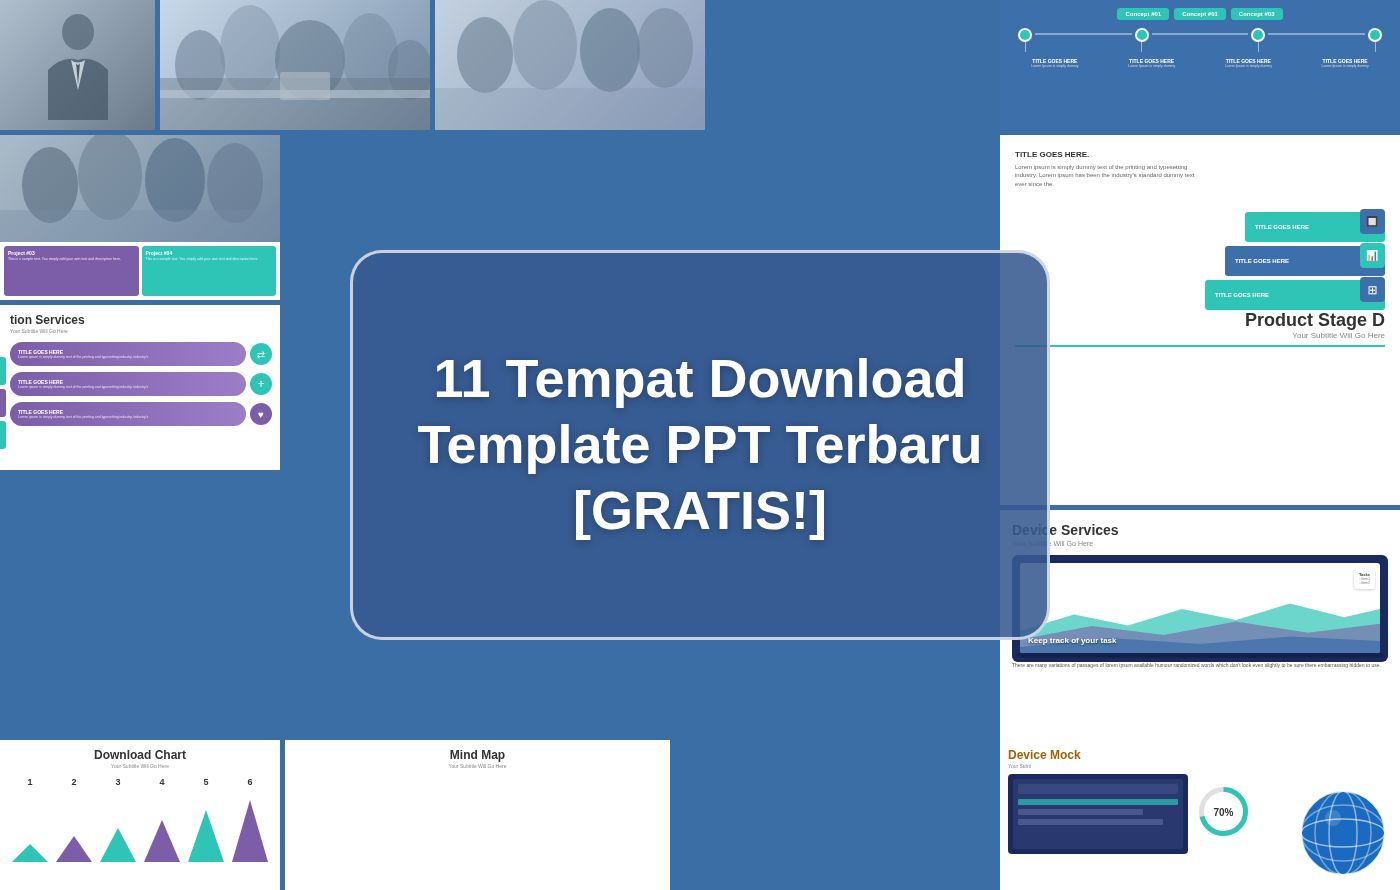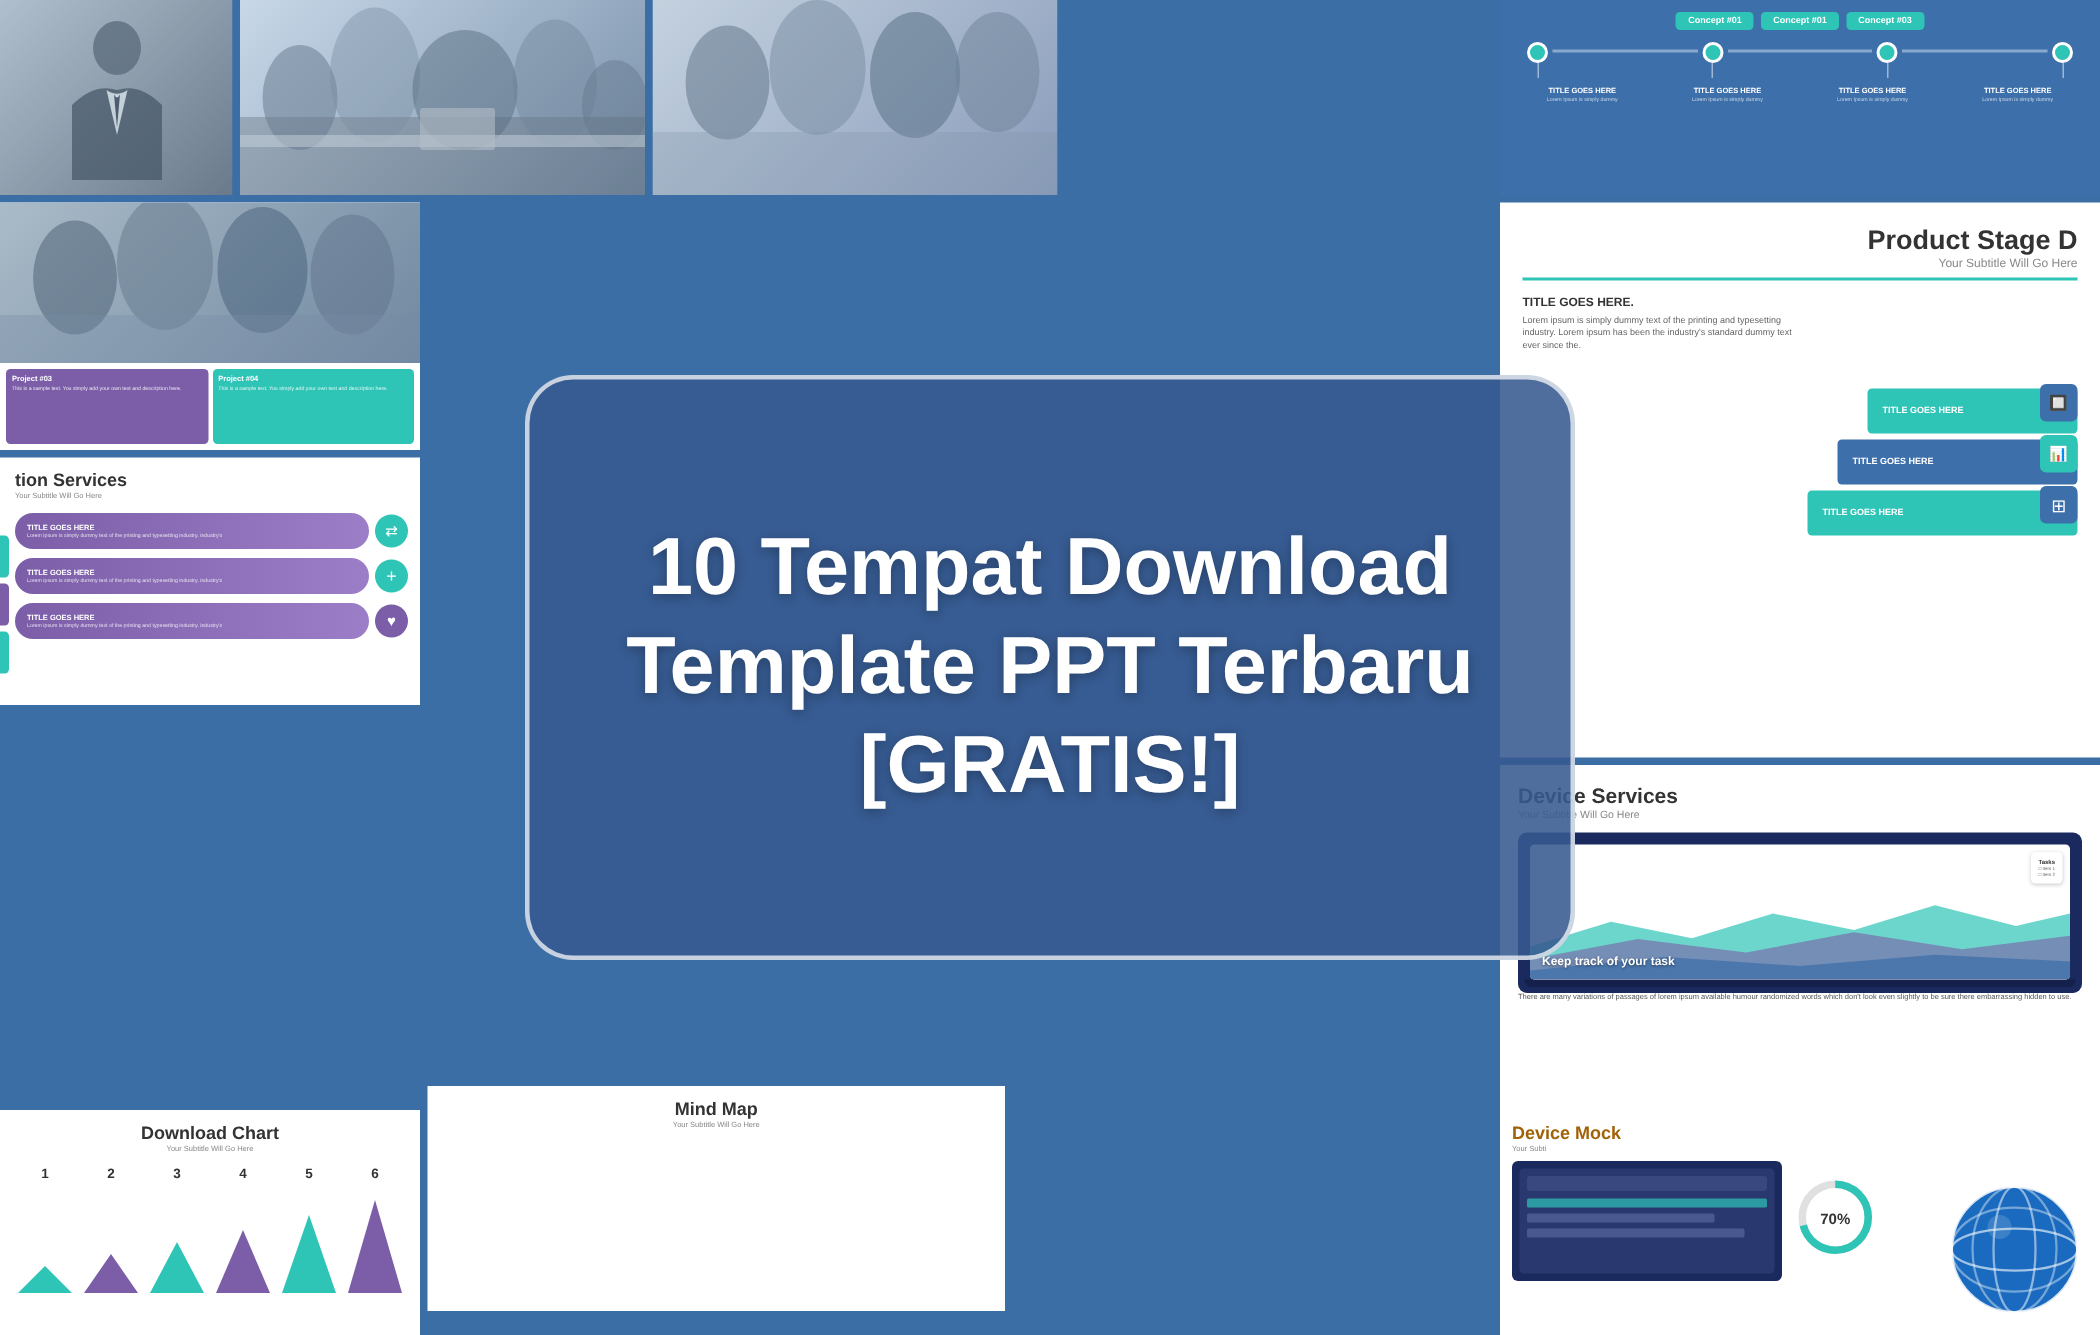--- a/index.html
+++ b/index.html
@@ -160,25 +160,20 @@
       <div style="flex:1; background:#2ec4b6; padding:4px; border-radius:3px;">
         <div style="font-size:5px;font-weight:bold;color:white;margin-bottom:1px;">Project #04</div>
         <div style="font-size:3.5px;color:rgba(255,255,255,0.85);line-height:1.3;">This is a sample text. You simply add your own text and description here.</div>
       </div>
     </div>
   </div>
 
   <div style="position:absolute; top:135px; right:0; width:400px; height:370px; overflow:hidden; background:white;">
     <div style="padding:15px;">
 
-      <div style="text-align:right; border-bottom:2px solid #2ec4b6; margin-bottom:10px; padding-bottom:5px;">
-        <div style="font-size:18px; font-weight:bold; color:#333;">Product Stage D</div>
-        <div style="font-size:8px; color:#888;">Your Subtitle Will Go Here</div>
-      </div>
-
       <div style="display:flex; gap:10px;">
         <div style="flex:1;">
           <div style="font-size:8px; font-weight:bold; color:#333; margin-bottom:4px;">TITLE GOES HERE.</div>
           <div style="font-size:6px; color:#666; line-height:1.4;">Lorem ipsum is simply dummy text of the printing and typesetting industry. Lorem ipsum has been the industry's standard dummy text ever since the.</div>
         </div>
 
         <div style="flex:1; position:relative; height:160px;">
 
           <div style="position:absolute; bottom:0; left:0; width:180px; height:30px; background:#2ec4b6; border-radius:3px; display:flex; align-items:center; padding:0 10px;">
             <div style="font-size:6px; font-weight:bold; color:white;">TITLE GOES HERE</div>
@@ -187,20 +182,25 @@
             <div style="font-size:6px; font-weight:bold; color:white;">TITLE GOES HERE</div>
           </div>
           <div style="position:absolute; bottom:68px; left:40px; width:140px; height:30px; background:#2ec4b6; border-radius:3px; display:flex; align-items:center; padding:0 10px;">
             <div style="font-size:6px; font-weight:bold; color:white;">TITLE GOES HERE</div>
           </div>
 
           <div style="position:absolute; bottom:8px; right:0; width:25px; height:25px; background:#3d6faa; border-radius:4px; display:flex; align-items:center; justify-content:center; font-size:12px; color:white;">⊞</div>
           <div style="position:absolute; bottom:42px; right:0; width:25px; height:25px; background:#2ec4b6; border-radius:4px; display:flex; align-items:center; justify-content:center; font-size:10px; color:white;">📊</div>
           <div style="position:absolute; bottom:76px; right:0; width:25px; height:25px; background:#3d6faa; border-radius:4px; display:flex; align-items:center; justify-content:center; font-size:10px; color:white;">🔲</div>
         </div>
+      </div>
+
+      <div style="text-align:right; border-bottom:2px solid #2ec4b6; margin-bottom:10px; padding-bottom:5px;">
+        <div style="font-size:18px; font-weight:bold; color:#333;">Product Stage D</div>
+        <div style="font-size:8px; color:#888;">Your Subtitle Will Go Here</div>
       </div>
     </div>
   </div>
 
   <div style="position:absolute; top:305px; left:0; width:280px; height:165px; overflow:hidden; background:white;">
 
     <div style="position:absolute; left:0; top:52px; width:6px; height:28px; background:#2ec4b6; border-radius:0 3px 3px 0;"></div>
     <div style="position:absolute; left:0; top:84px; width:6px; height:28px; background:#7b5ea7; border-radius:0 3px 3px 0;"></div>
     <div style="position:absolute; left:0; top:116px; width:6px; height:28px; background:#2ec4b6; border-radius:0 3px 3px 0;"></div>
 
@@ -282,21 +282,21 @@
         <div style="width:0;height:0;border-left:18px solid transparent;border-right:18px solid transparent;border-bottom:18px solid #2ec4b6;"></div>
         <div style="width:0;height:0;border-left:18px solid transparent;border-right:18px solid transparent;border-bottom:26px solid #7b5ea7;"></div>
         <div style="width:0;height:0;border-left:18px solid transparent;border-right:18px solid transparent;border-bottom:34px solid #2ec4b6;"></div>
         <div style="width:0;height:0;border-left:18px solid transparent;border-right:18px solid transparent;border-bottom:42px solid #7b5ea7;"></div>
         <div style="width:0;height:0;border-left:18px solid transparent;border-right:18px solid transparent;border-bottom:52px solid #2ec4b6;"></div>
         <div style="width:0;height:0;border-left:18px solid transparent;border-right:18px solid transparent;border-bottom:62px solid #7b5ea7;"></div>
       </div>
     </div>
   </div>
 
-  <div style="position:absolute; bottom:16px; left:285px; width:385px; height:150px; overflow:hidden; background:white;">
+  <div style="position:absolute; bottom:0; left:285px; width:385px; height:150px; overflow:hidden; background:white;">
     <div style="padding:8px;">
       <div style="font-size:12px; font-weight:bold; color:#333; text-align:center; margin-bottom:1px;">Mind Map</div>
       <div style="font-size:5px; color:#888; text-align:center; margin-bottom:6px;">Your Subtitle Will Go Here</div>
 
     </div>
   </div>
 
   <div style="position:absolute; bottom:0; right:0; width:400px; height:150px; overflow:hidden; background:white;">
     <div style="padding:8px; position:relative;">
       <div style="font-size:12px; font-weight:bold; color:#a16207; margin-bottom:1px;">Device Mock</div>
@@ -335,21 +335,21 @@
               display:flex;
               align-items:center;
               justify-content:center;
               text-align:center;
               z-index:10;
               padding:50px 60px;">
     <div style="color:#fff;
                 font-size:54px;
                 font-weight:900;
                 line-height:1.22;
-                text-shadow: 0 2px 8px rgba(0,0,0,0.3);">10 Tempat Download Template PPT Terbaru [GRATIS!]</div>
+                text-shadow: 0 2px 8px rgba(0,0,0,0.3);">11 Tempat Download Template PPT Terbaru [GRATIS!]</div>
   </div>
 
   <div style="position:absolute; bottom:12px; right:12px; z-index:20; width:90px; height:90px;">
     <svg width="90" height="90" viewBox="0 0 90 90">
       <circle cx="45" cy="45" r="42" fill="#1a6bbf" stroke="rgba(255,255,255,0.4)" stroke-width="2"></circle>
 
       <ellipse cx="45" cy="45" rx="42" ry="14" fill="none" stroke="rgba(255,255,255,0.6)" stroke-width="1.5"></ellipse>
       <ellipse cx="45" cy="45" rx="42" ry="28" fill="none" stroke="rgba(255,255,255,0.4)" stroke-width="1.5"></ellipse>
 
       <ellipse cx="45" cy="45" rx="14" ry="42" fill="none" stroke="rgba(255,255,255,0.5)" stroke-width="1.5"></ellipse>

